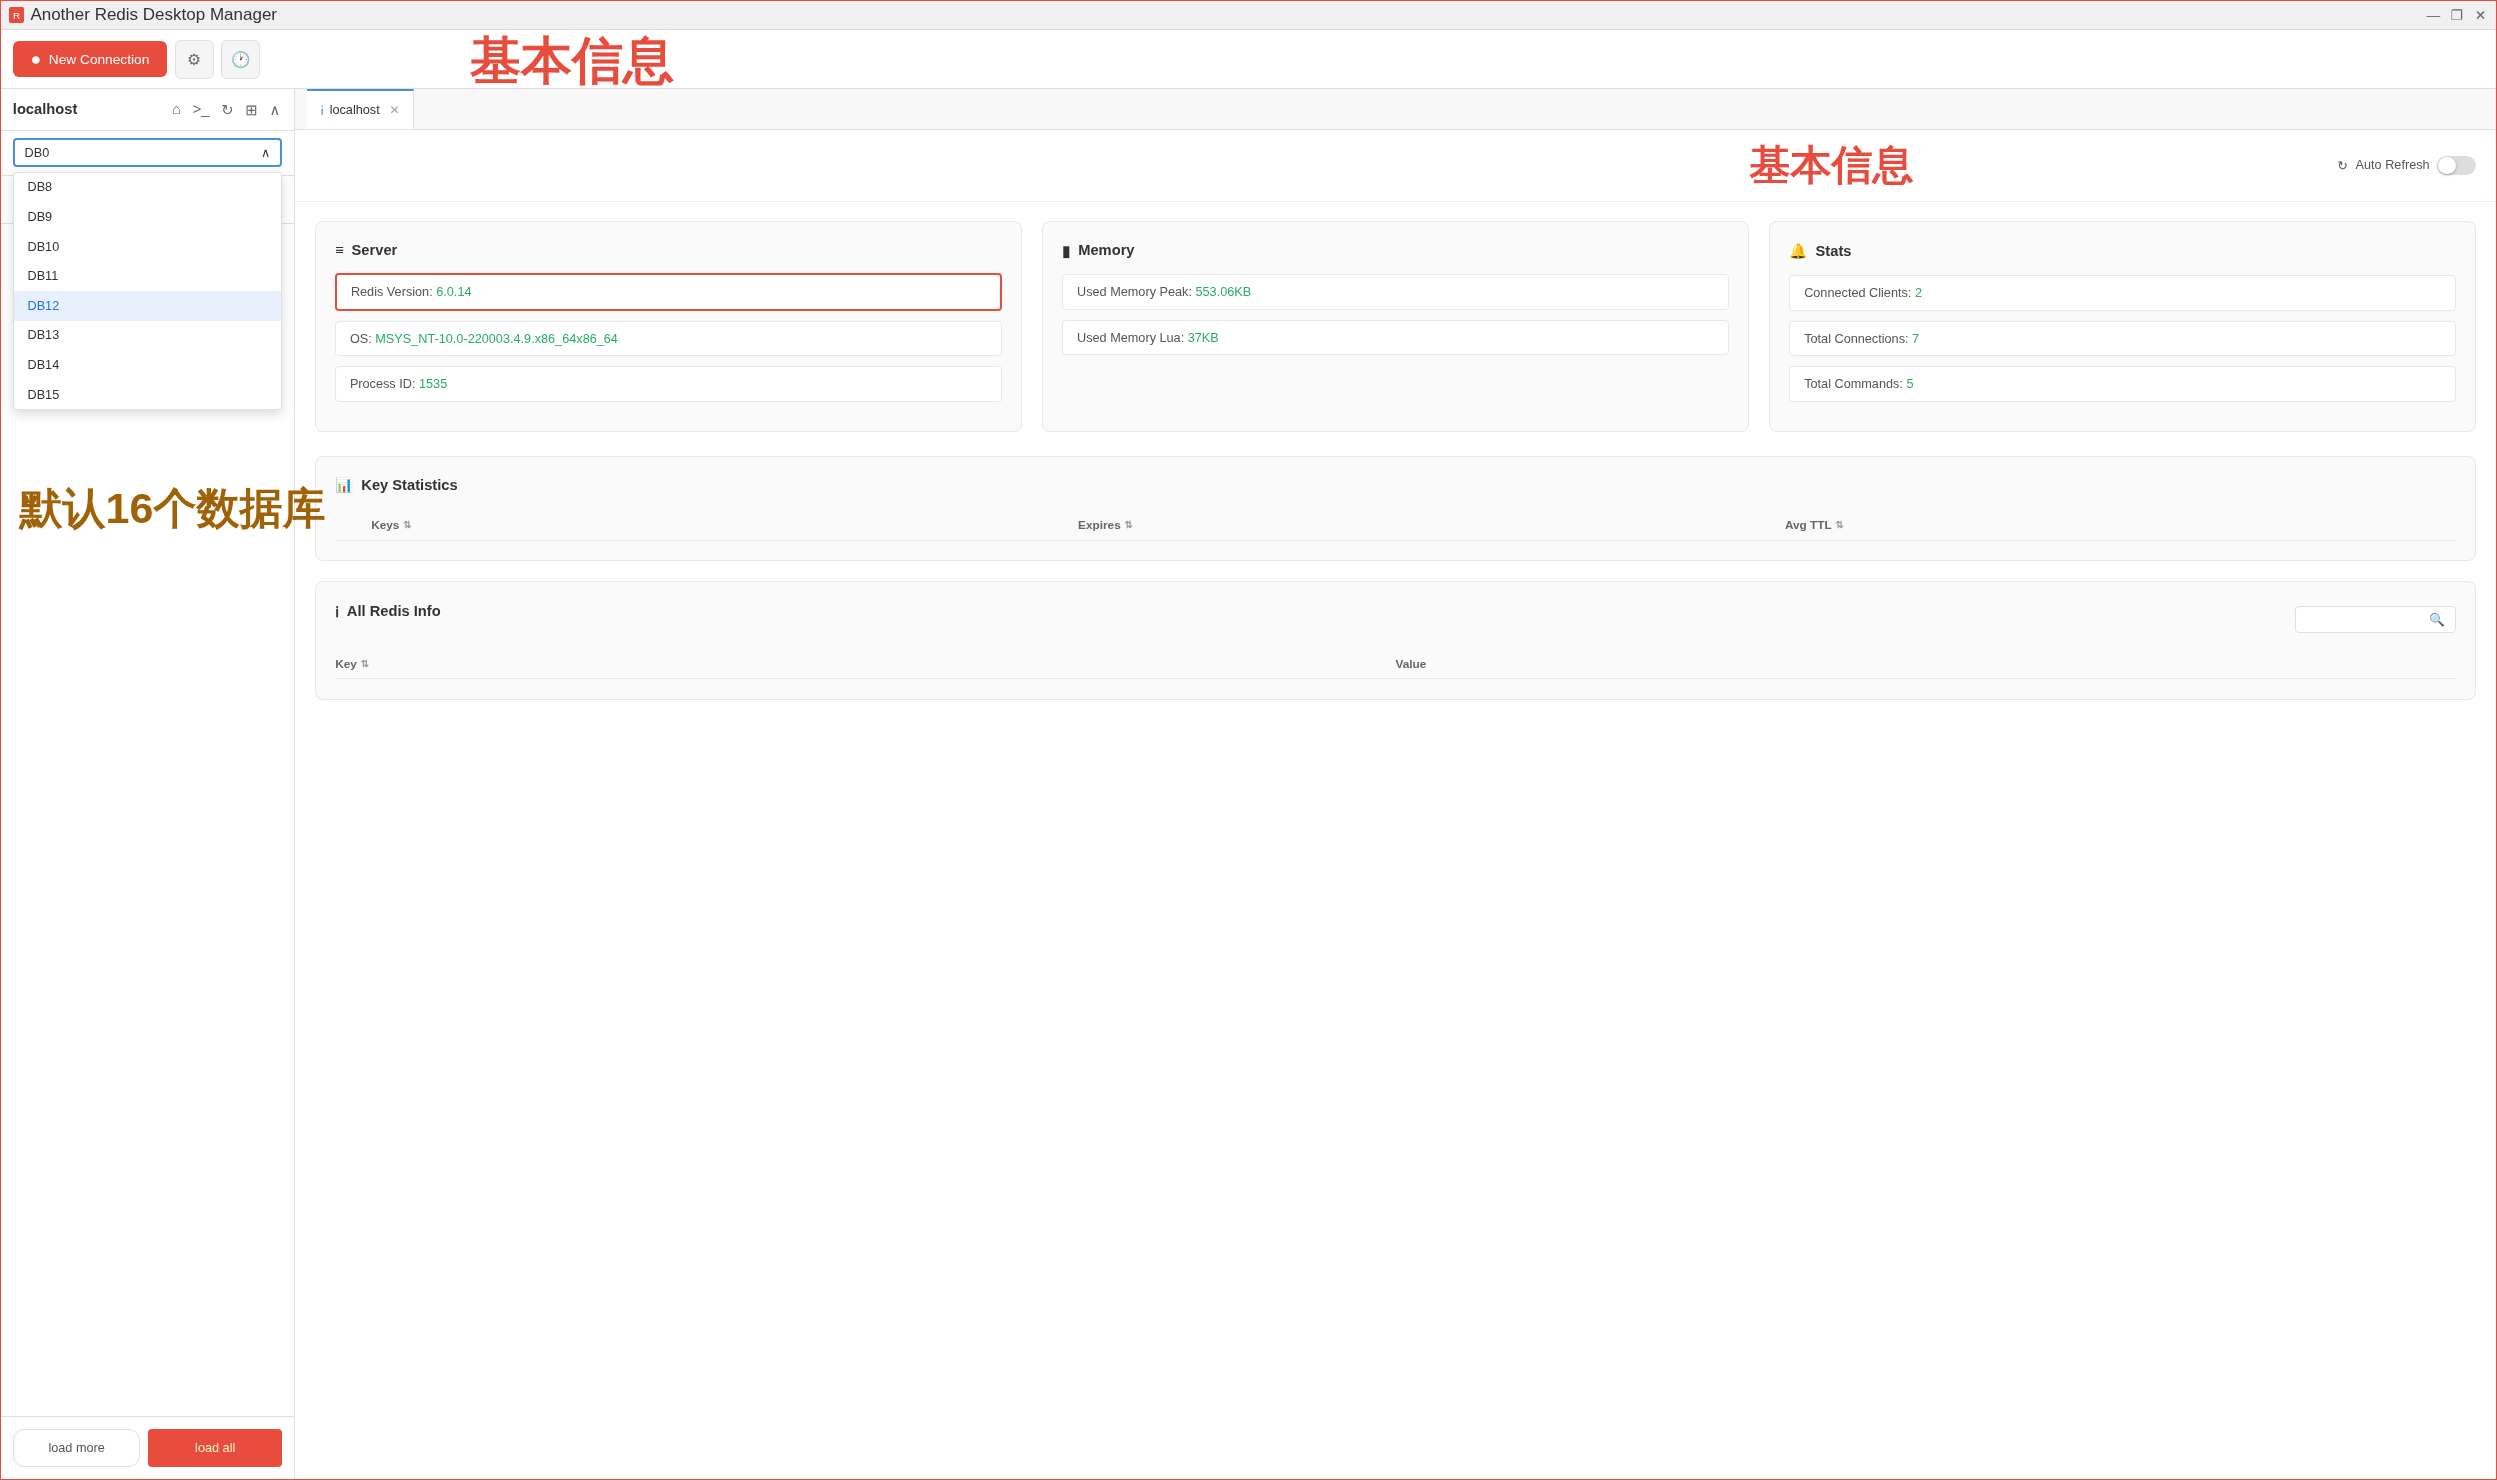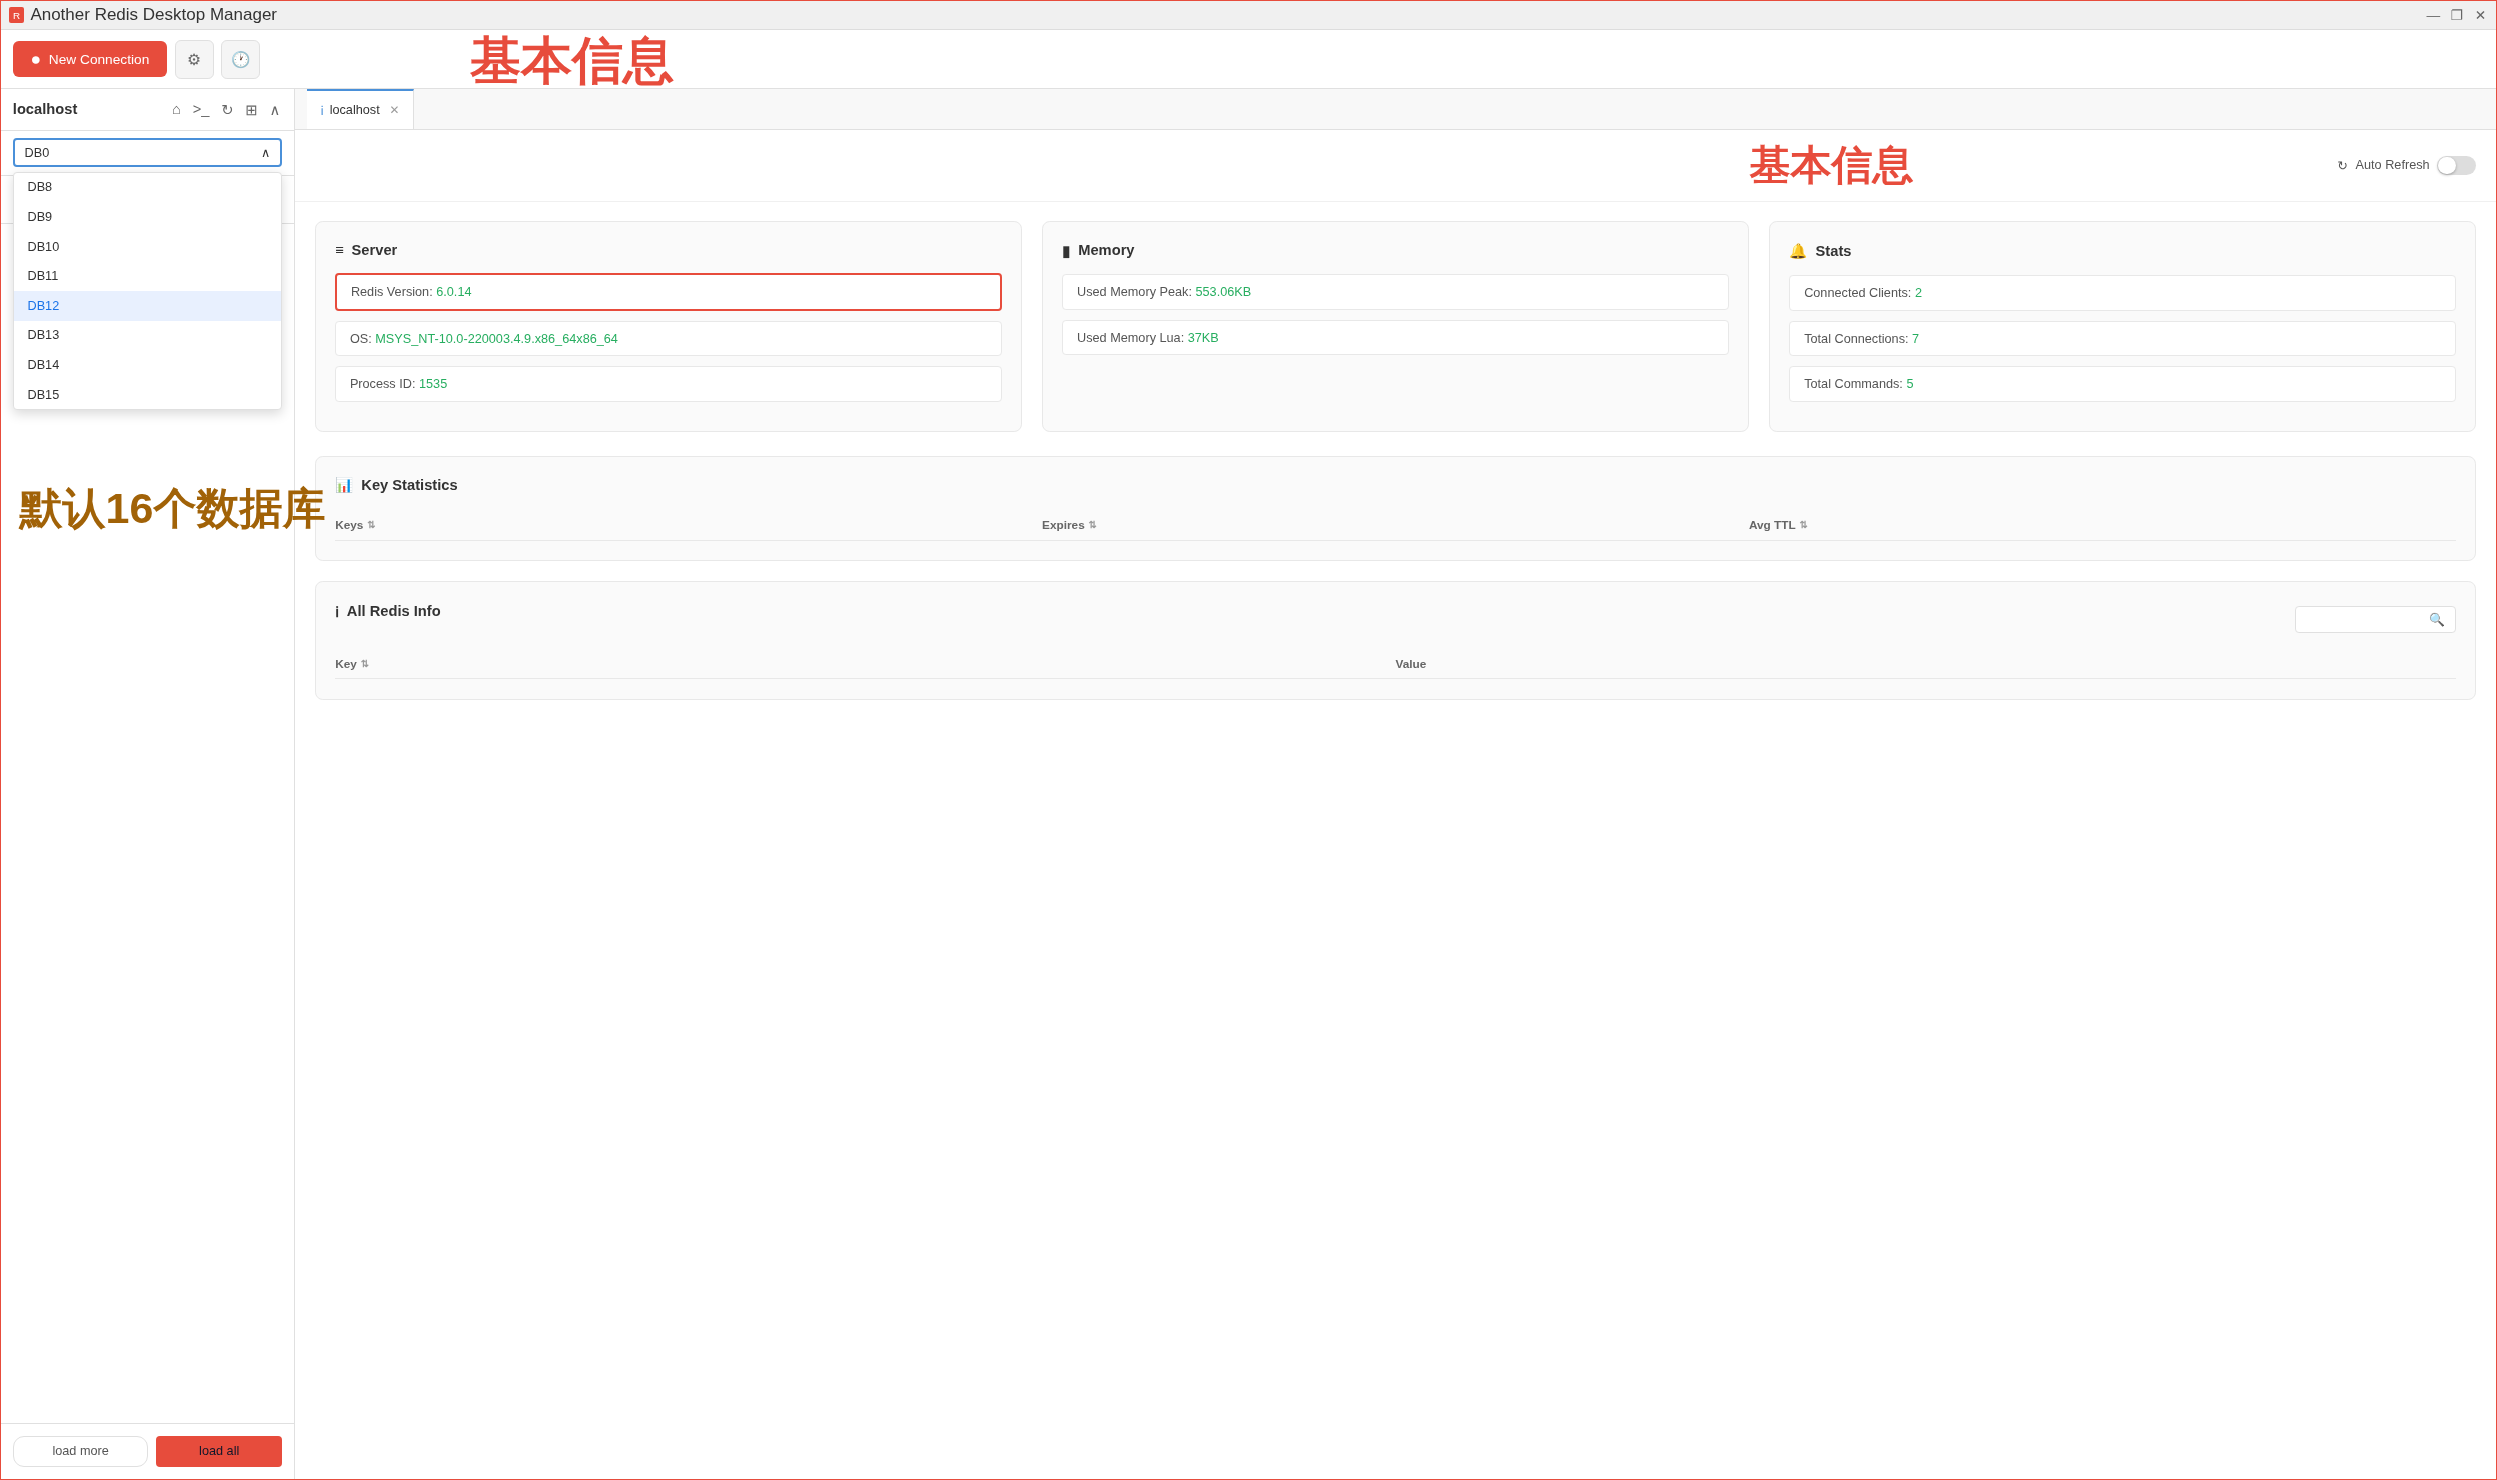--- a/index.html
+++ b/index.html
@@ -43,21 +43,21 @@
     .sidebar-search-row { display: flex; align-items: center; gap: 5.9px; }
     .sidebar-search-icon { color: #999; font-size: 13.7px; cursor: pointer; }
     .sidebar-checkbox { width: 15.7px; height: 15.7px; border: 1px solid #ccc; border-radius: 2px; background: #fff; }
     
     
     .sidebar-content { padding: 9.8px 11.8px; color: #aaa; font-size: 12.7px; flex: 1; }
     
     
     .sidebar-bottom { padding: 11.8px; display: flex; gap: 7.8px; border-top: 1px solid #e0e0e0; }
     .load-more-btn { flex: 1; padding: 7.8px; border: 1px solid #e0e0e0; border-radius: 11px; background: #fff; cursor: pointer; font-size: 12.7px; color: #555; }
-    .load-all-btn { flex: 1; padding: 4px; border: none; border-radius: 3.9px; background: #e74c3c; cursor: pointer; font-size: 12.7px; color: #0f172a; font-weight: 500; }
+    .load-all-btn { flex: 1; padding: 12px; border: none; border-radius: 3.9px; background: #e74c3c; cursor: pointer; font-size: 12.7px; color: #fef9c3; font-weight: 500; }
     
     
     .content { flex: 1; display: flex; flex-direction: column; overflow: hidden; }
     
     
     .tabbar { background: #f8f8f8; border-bottom: 1px solid #e0e0e0; display: flex; align-items: center; padding: 0 0 0 11.8px; height: 41px; flex-shrink: 0; }
     .tab { display: flex; align-items: center; gap: 5.9px; padding: 0 13.7px; height: 100%; border-right: 1px solid #e0e0e0; font-size: 12.7px; cursor: pointer; background: #fff; border-top: 2px solid transparent; }
     .tab.active { border-top: 2px solid #4a90d9; background: #fff; }
     .tab-icon { color: #4a90d9; font-size: 12.7px; }
     .tab-close { color: #999; font-size: 11.8px; cursor: pointer; margin-left: 3.9px; }
@@ -77,21 +77,21 @@
     .card { flex: 1; border: 1px solid #e8e8e8; border-radius: 7.8px; padding: 19.6px; background: #fafafa; }
     .card-title { font-size: 14.7px; font-weight: 600; margin-bottom: 15.7px; display: flex; align-items: center; gap: 7.8px; color: #333; }
     .card-item { border: 1px solid #e8e8e8; border-radius: 3.9px; padding: 9.8px 13.7px; margin-bottom: 9.8px; background: #fff; font-size: 12.7px; color: #555; }
     .card-item.highlighted { border: 2px solid #e74c3c; }
     .card-value { color: #27ae60; font-weight: 500; }
     
     
     .section { border: 1px solid #e8e8e8; border-radius: 7.8px; padding: 19.6px; margin-bottom: 19.6px; background: #fafafa; }
     .section-title { font-size: 14.7px; font-weight: 600; margin-bottom: 15.7px; display: flex; align-items: center; gap: 7.8px; }
     .table-header { display: flex; padding: 7.8px 0; border-bottom: 1px solid #e8e8e8; font-size: 11.8px; color: #666; font-weight: 600; }
-    .table-header-cell { flex: 1; display: flex; align-items: center; gap: 3.9px; }
+    .table-header-cell { flex: 1; display: flex; align-items: center; gap: 3.9px; margin-left: 36px; }
     .no-data { text-align: center; padding: 29px; color: #aaa; font-size: 12.7px; }
     
     
     .redis-info-header { display: flex; justify-content: space-between; align-items: center; margin-bottom: 11.8px; }
     .redis-search { border: 1px solid #e0e0e0; border-radius: 3.9px; padding: 4.9px 9.8px; font-size: 12.7px; display: flex; align-items: center; gap: 5.9px; background: #fff; }
     .redis-search input { border: none; outline: none; font-size: 12.7px; width: 118px; }
     .redis-table-header { display: flex; border-bottom: 1px solid #e8e8e8; padding: 7.8px 0; justify-content: space-between; }
     .redis-table-col { flex: 1; font-size: 11.8px; color: #666; font-weight: 600; display: flex; align-items: center; gap: 3.9px; }
     
     .sort-icon { color: #999; font-size: 9.8px; }

